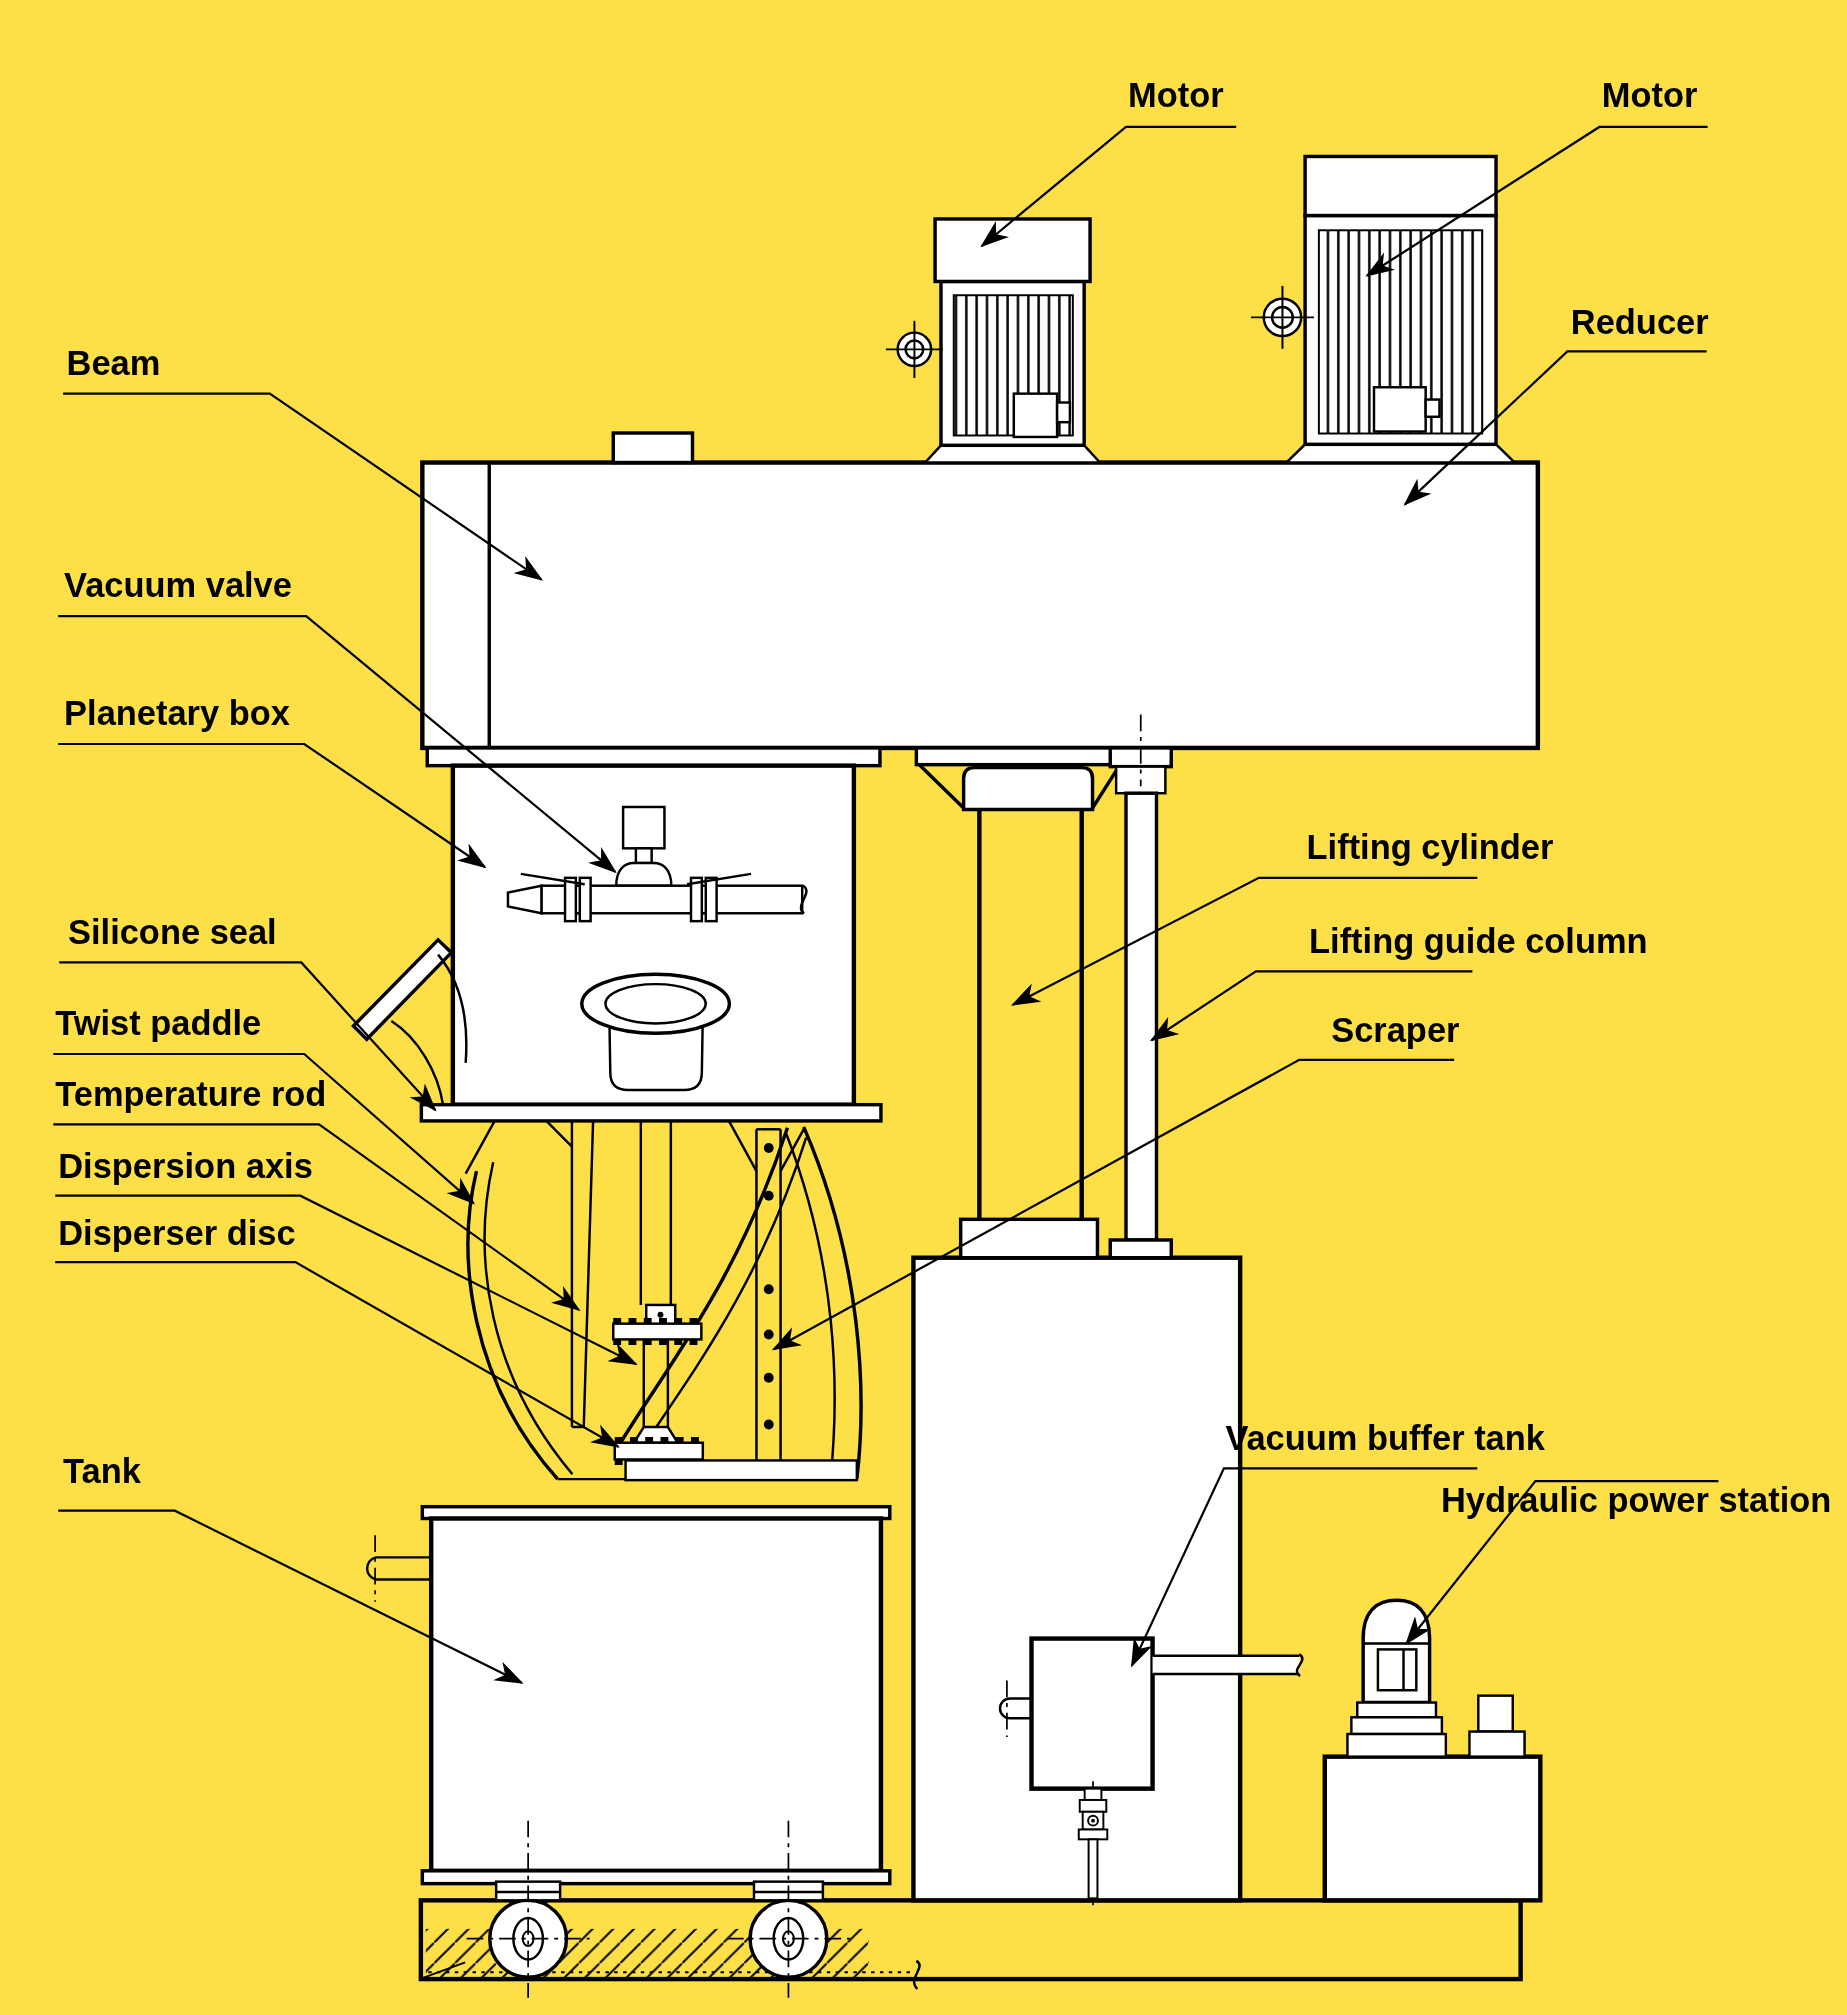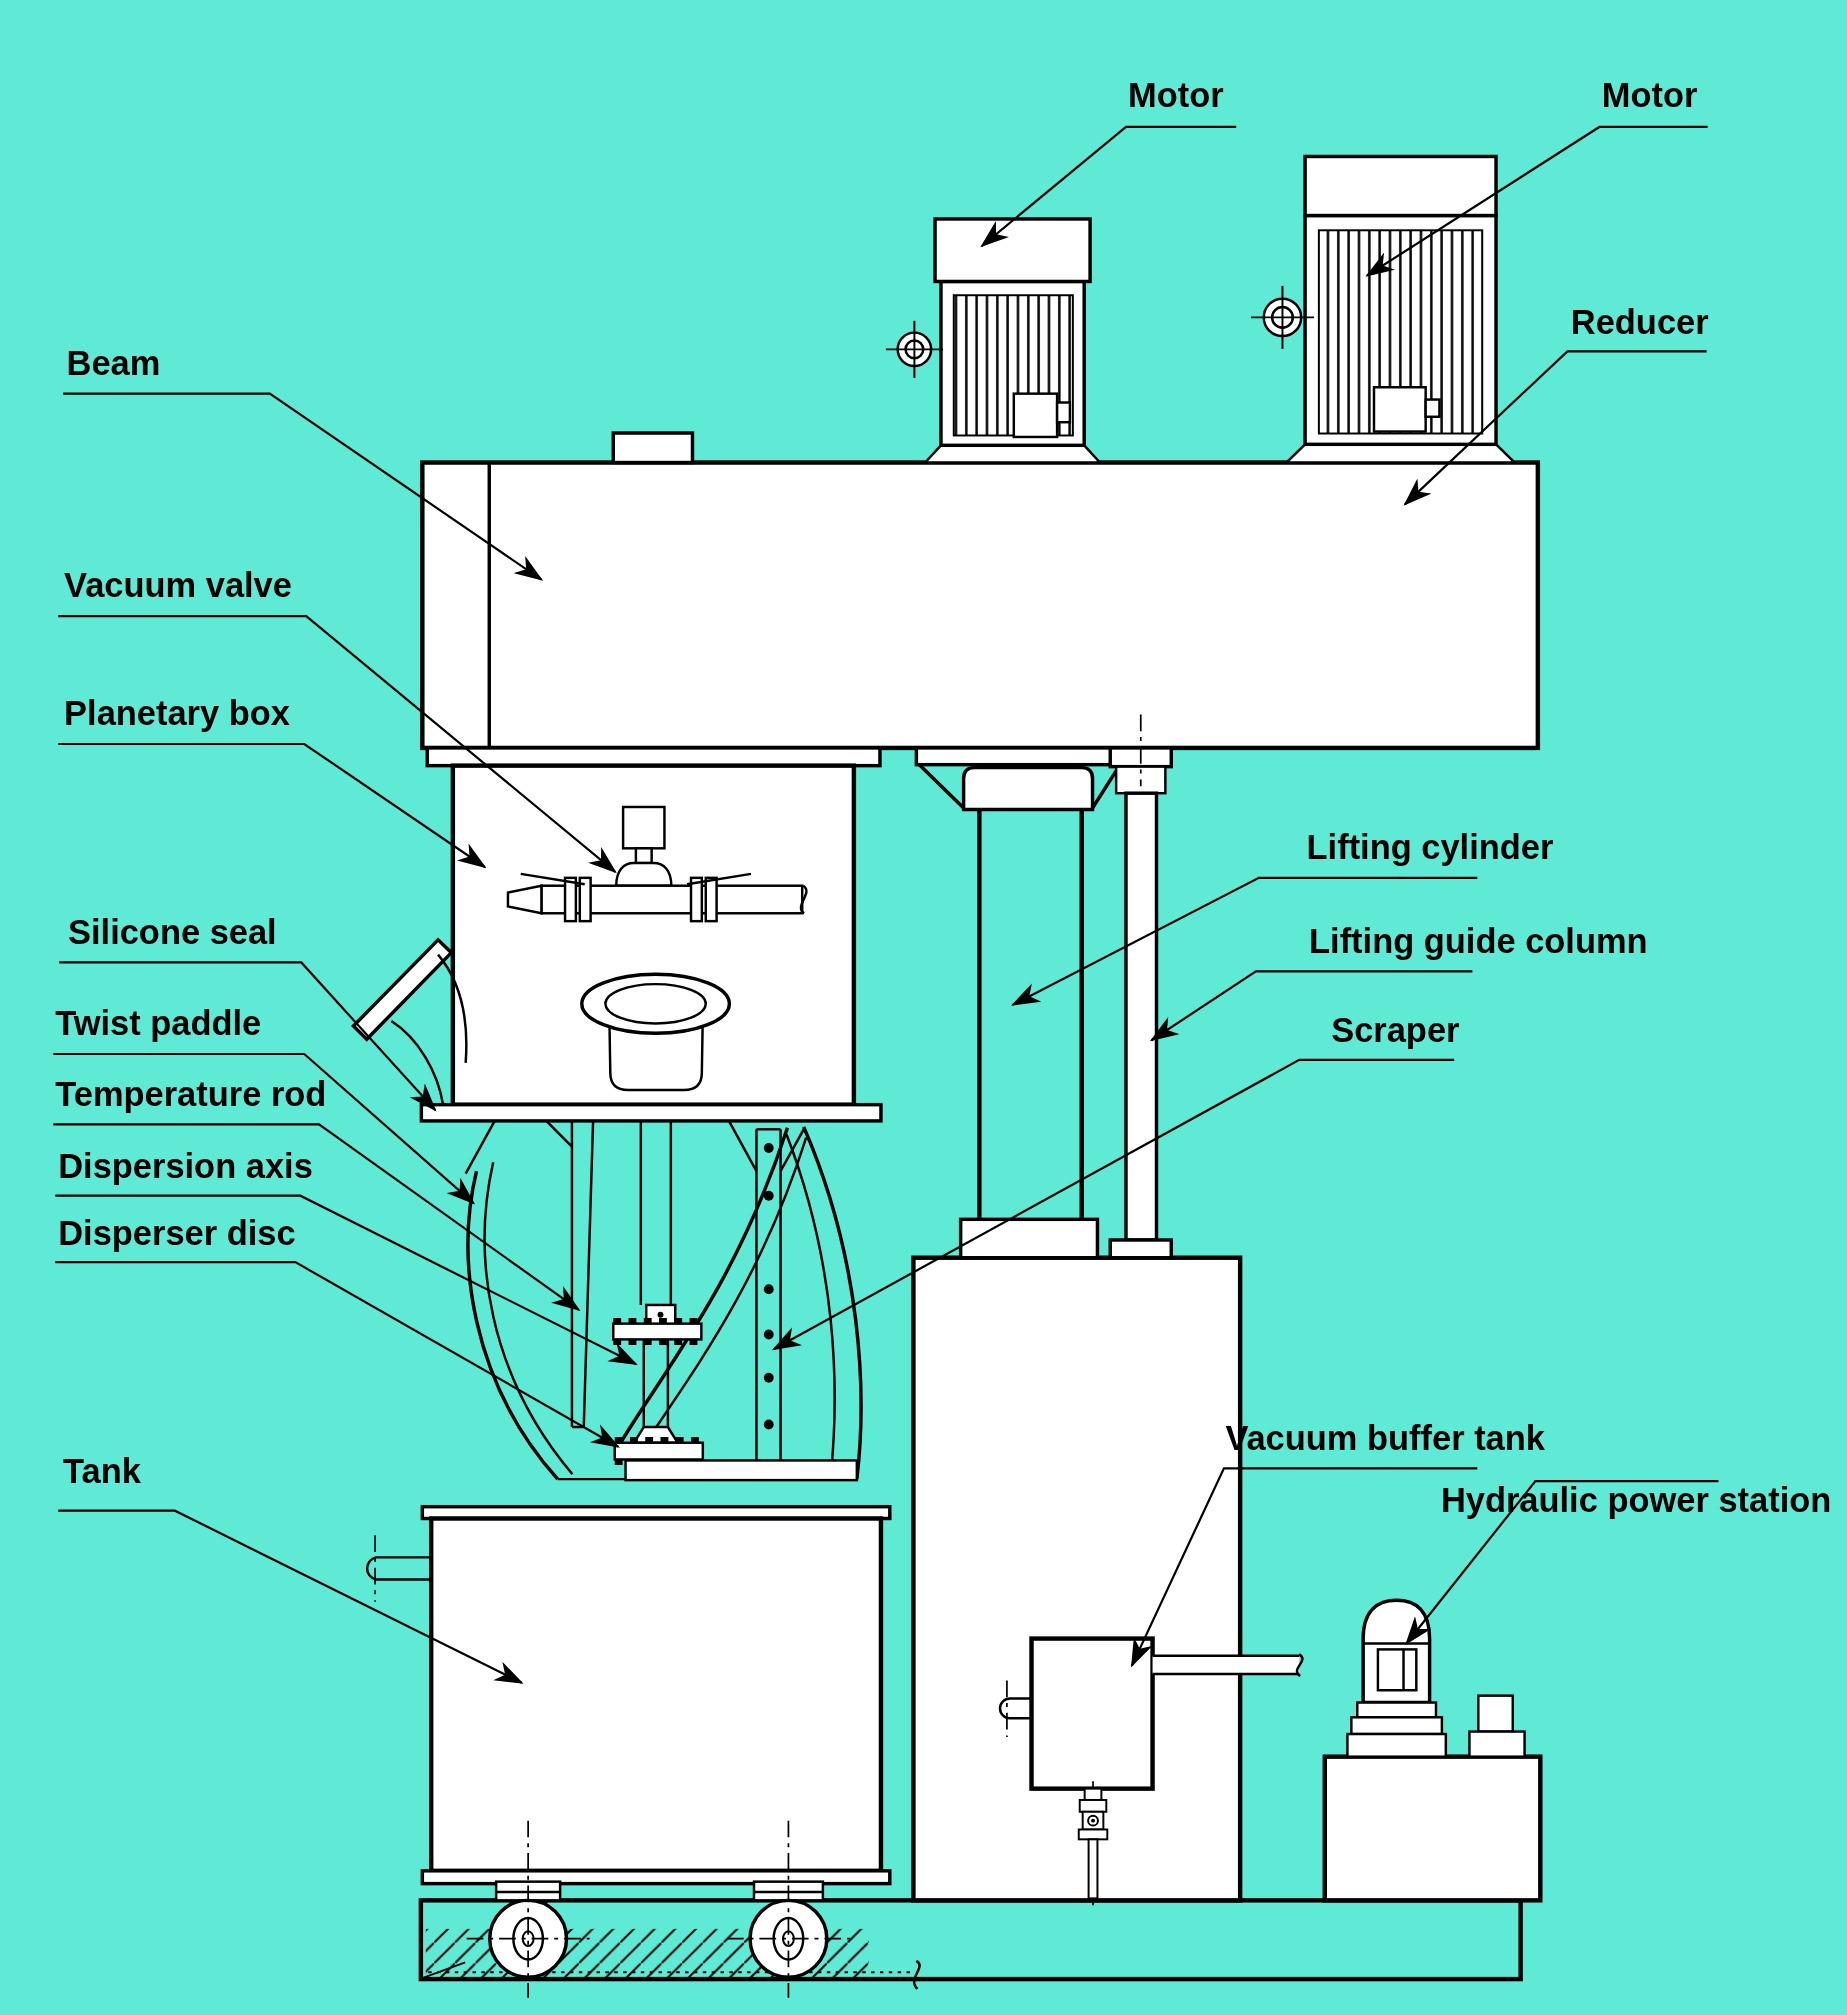--- a/index.html
+++ b/index.html
@@ -1,16 +1,16 @@
 <!DOCTYPE html>
 <html style="font-size:7.9px"><head>
 <meta charset="utf-8">
 <style>
   html,body{margin:0;padding:0;background:#ffffff;}
-  .stage{position:relative;width:1848px;height:2015px;background:#5eead4;overflow:hidden;}
+  .stage{position:relative;width:1848px;height:2015px;background:#fde047;overflow:hidden;}
   svg{display:block;width:1848px;height:2015px;}
   .lbl{font-family:"Liberation Sans","DejaVu Sans",sans-serif;font-weight:bold;font-size:70px;fill:#000;}
   .ld{fill:none;stroke:#000;stroke-width:4.5;}
   .s9{stroke:#000;stroke-width:9;fill:none;}
   .s7{stroke:#000;stroke-width:7;fill:none;}
   .s5{stroke:#000;stroke-width:5;fill:none;}
   .s4{stroke:#000;stroke-width:4;fill:none;}
   .wf{fill:#ffffff;}
   .dd{stroke:#000;stroke-width:3.5;fill:none;stroke-dasharray:34 12 8 12;}
   .teeth{stroke:#000;stroke-width:11;fill:none;stroke-dasharray:16 15;}

